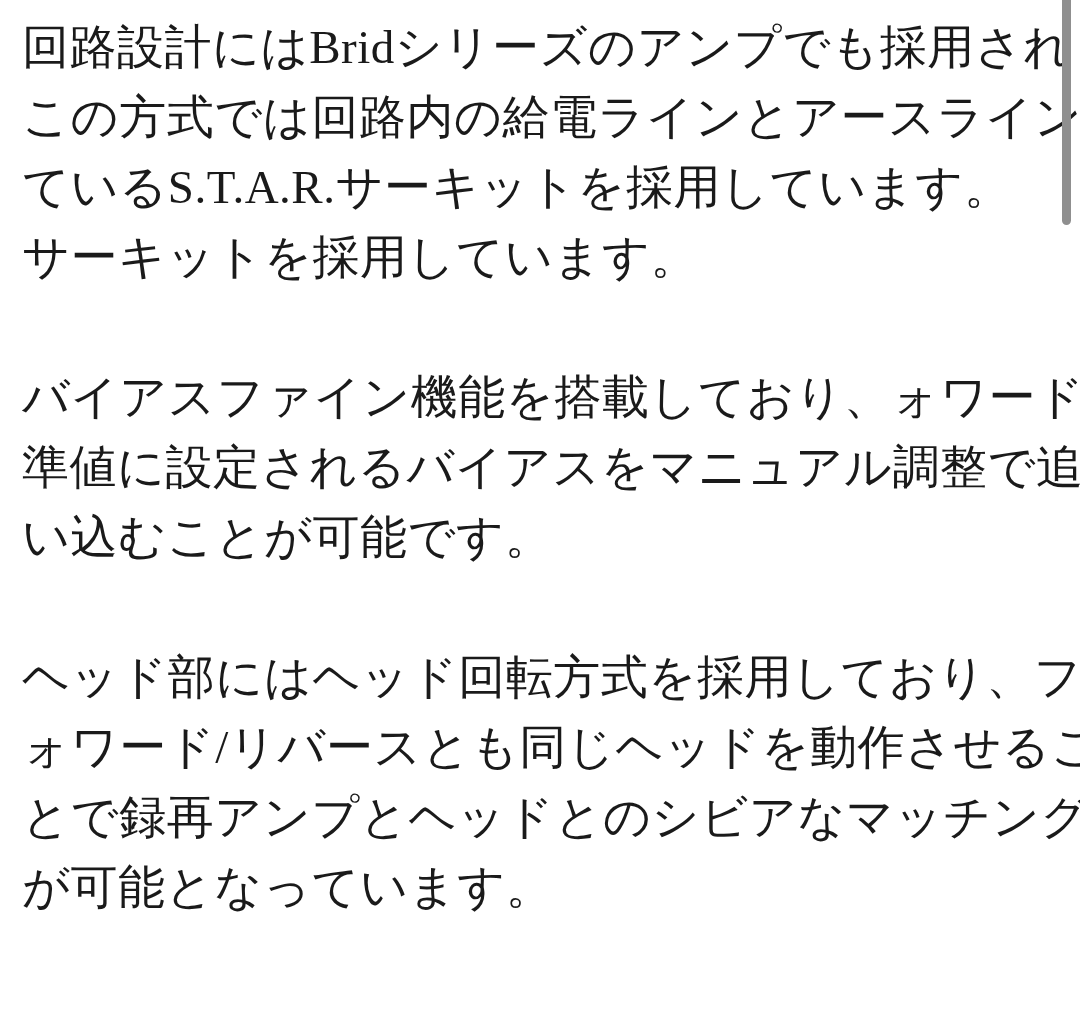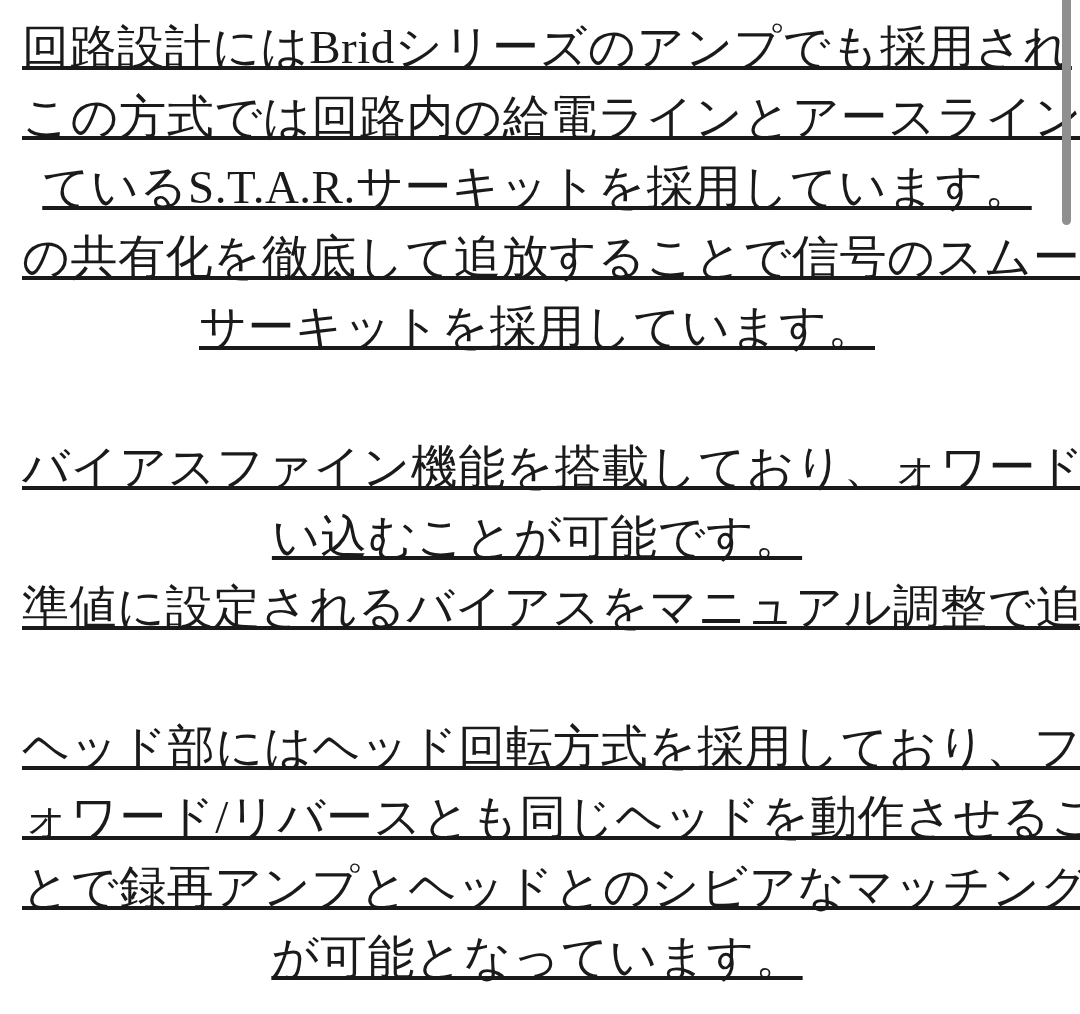--- a/index.html
+++ b/index.html
@@ -19,22 +19,21 @@
   .description {
     position: absolute;
     left: 22px;
     top: 12px;
     width: 1030px;
     font-family: "Liberation Serif", "DejaVu Serif", serif;
     font-size: 47px;
     line-height: 70px;
     letter-spacing: 0.5px;
     color: #1a1a1a;
-    text-align: center;
-    text-decoration: underline;
+    text-align: left;
   }
   .description .para {
     margin: 0 0 70px 0;
   }
   .description .para:last-child {
     margin-bottom: 0;
   }
   .description .line {
     display: block;
     height: 70px;
@@ -61,27 +60,26 @@
 </head>
 <body style="background: rgb(255, 255, 255);">
 
 <div class="viewport">
 
   <div class="description" style="color: rgb(26, 26, 26);">
       <div class="para">
         <span class="line">回路設計にはBridシリーズのアンプでも採用され</span>
         <span class="line">この方式では回路内の給電ラインとアースライン</span>
         <span class="line">ているS.T.A.R.サーキットを採用しています。</span>
-        <span class="line">の共有化を徹底して追放することで信号のスムー</span>
         <span class="line">サーキットを採用しています。</span>
       </div>
       <div class="para">
         <span class="line">バイアスファイン機能を搭載しており、ォワード</span>
+        <span class="line">準値に設定されるバイアスをマニュアル調整で追</span>
         <span class="line">い込むことが可能です。</span>
-        <span class="line">準値に設定されるバイアスをマニュアル調整で追</span>
       </div>
       <div class="para">
         <span class="line">ヘッド部にはヘッド回転方式を採用しており、フ</span>
         <span class="line">ォワード/リバースとも同じヘッドを動作させるこ</span>
         <span class="line">とで録再アンプとヘッドとのシビアなマッチング</span>
         <span class="line">が可能となっています。</span>
       </div>
     </div>
 
   <div class="scrollbar-track">

